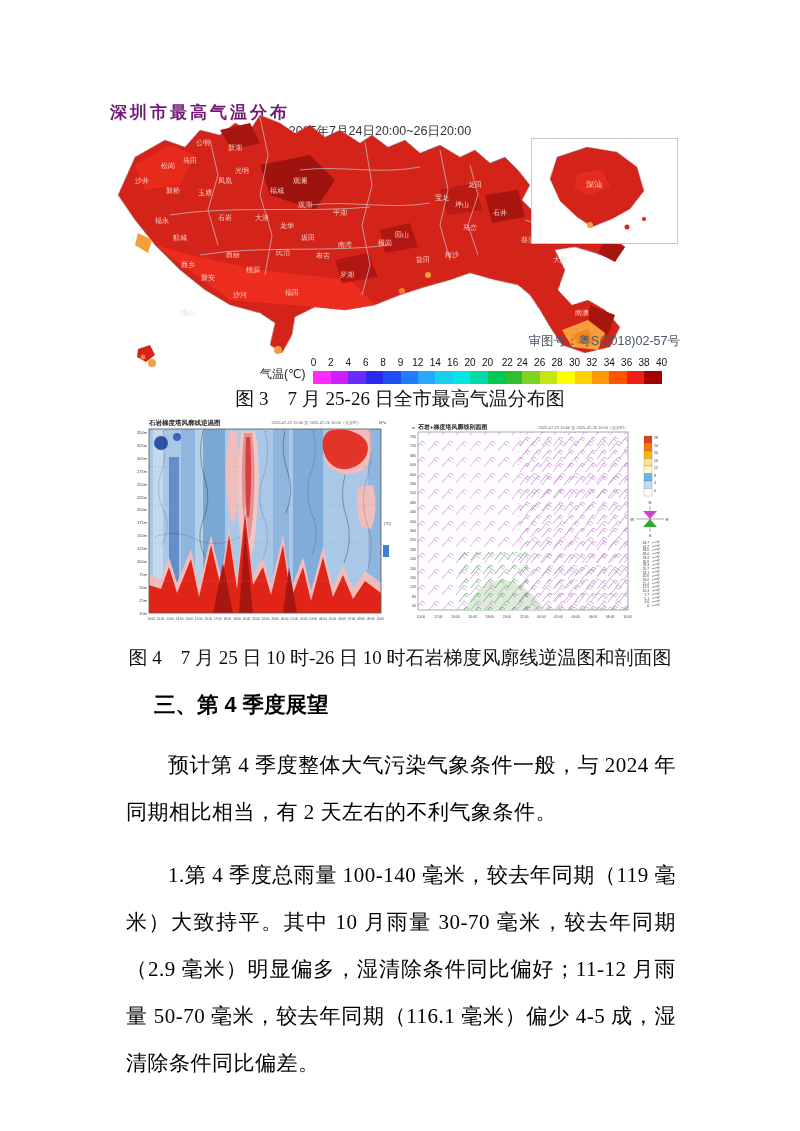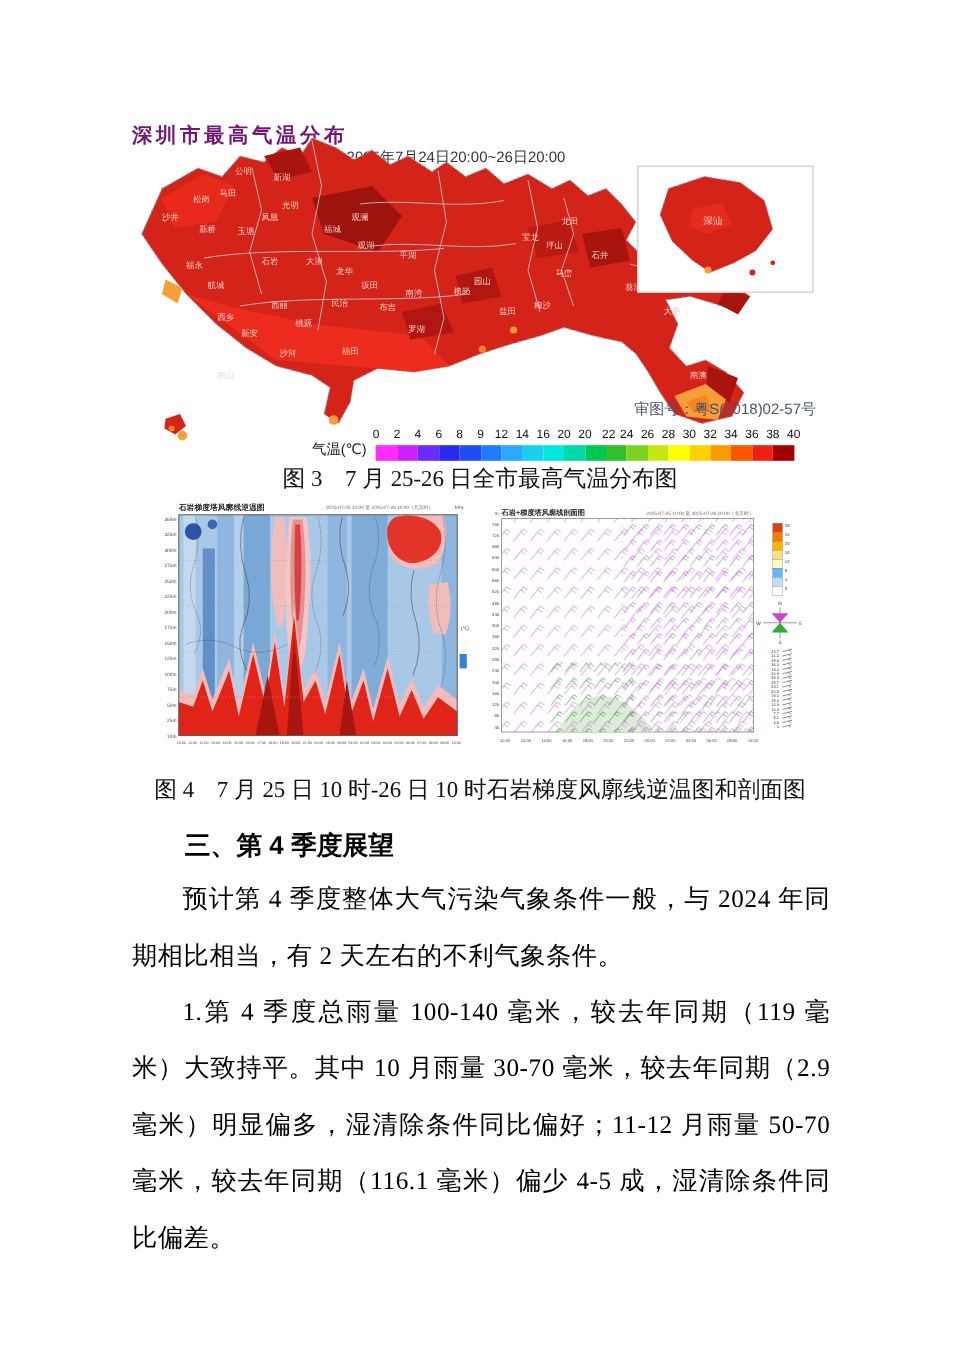--- a/index.html
+++ b/index.html
@@ -35,21 +35,21 @@
   .plot-left{position:absolute;left:133px;top:417px;}
   .plot-right{position:absolute;left:398px;top:422px;}
   svg text{font-family:"Liberation Sans","DejaVu Sans",sans-serif;}
 
   
   .sec-heading{position:absolute;left:110px;top:690px;width:580px;margin:0;
        font-family:Liberation Sans, sans-serif;
        font-size:21.5px;font-weight:bold;color:#000;padding-left:44px;}
   .body-text{position:absolute;left:110px;top:726px;width:582px;
        font-size:21px;line-height:47px;text-align:justify;letter-spacing:.5px;}
-  .body-text p{margin:0;text-indent:2em;}
+  .body-text p{margin:16px;text-indent:2em;}
 </style>
 </head>
 <body>
 
 <div class="page">
 
   <div class="map-fig">
     <div class="map-title">深圳市最高气温分布</div>
     <div class="map-subtitle">2025年7月24日20:00~26日20:00</div>
 

